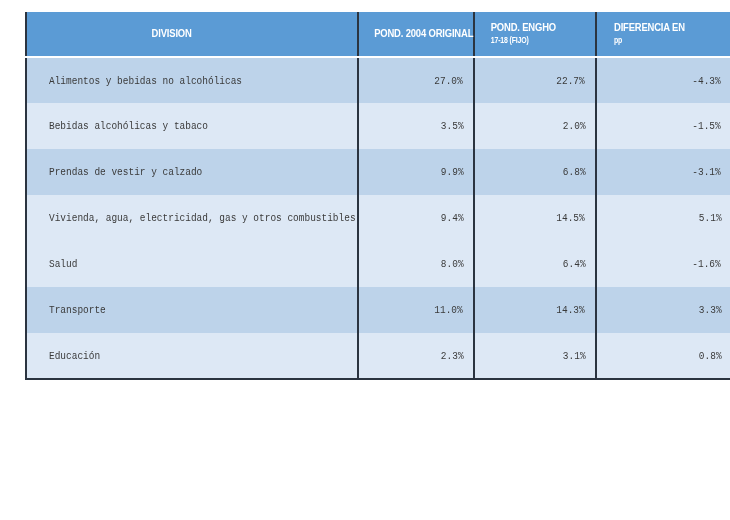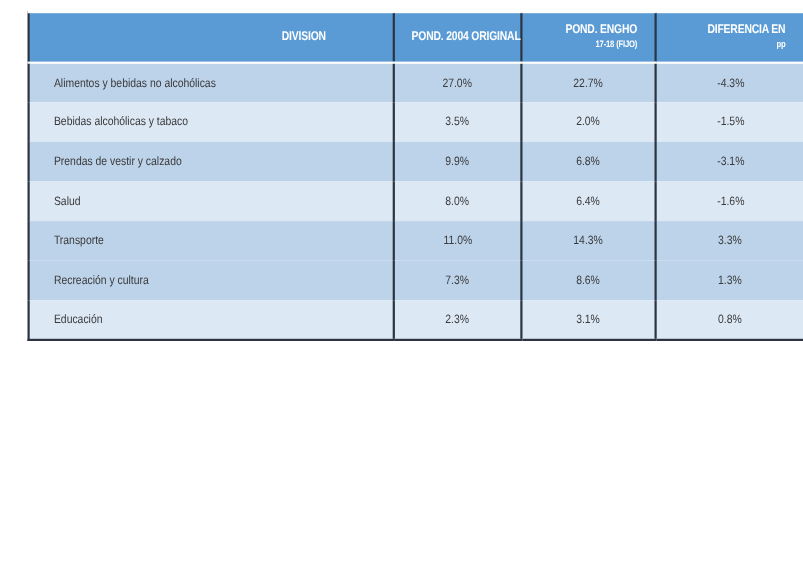--- a/index.html
+++ b/index.html
@@ -41,25 +41,25 @@
     height: 46px;
     padding: 0 6px;
     vertical-align: middle;
     border-left: 2.5px solid #2b3440;
     border-right: 0;
     border-top: 2px solid #ffffff;
     border-bottom: 2px solid #ffffff;
     box-sizing: border-box;
   }
   thead tr.header-row th.col-division {
-    text-align: right;
+    text-align: center;
     padding-left: 20px;
   }
   thead tr.header-row th.col-num {
-    text-align: right;
+    text-align: left;
   }
   thead tr.header-row th:last-child {
     border-right: 0;
   }
   .hdr-inner {
     display: block;
     line-height: 1.18;
     font-family: "Liberation Sans", sans-serif;
     transform: scaleX(0.82);
     transform-origin: center center;
@@ -69,35 +69,35 @@
     transform-origin: left center;
   }
   .hdr-sub {
     display: block;
     font-size: 8.5px;
     line-height: 1.4;
   }
 
   
   tbody tr.data-row td {
-    height: 36px;
+    height: 46px;
     font-size: 11px;
     color: #3a3a3a;
     padding: 0 8px;
     vertical-align: middle;
     border-left: 2.5px solid #2b3440;
     box-sizing: border-box;
-    font-family: Liberation Sans, sans-serif;
+    font-family: Liberation Mono, monospace;
   }
   tbody tr.data-row td.cell-division {
     text-align: left;
     padding-left: 22px;
   }
   tbody tr.data-row td.cell-num {
-    text-align: center;
+    text-align: right;
   }
   .cell-inner {
     display: inline-block;
     transform: scaleX(0.86);
     transform-origin: left center;
     white-space: nowrap;
   }
   td.cell-num .cell-inner {
     transform-origin: center center;
   }
@@ -151,36 +151,36 @@
           <td class="cell-num"><span class="cell-inner">2.0%</span></td>
           <td class="cell-num"><span class="cell-inner">-1.5%</span></td>
         </tr>
         <tr class="data-row row-dark">
           <td class="cell-division"><span class="cell-inner">Prendas de vestir  y calzado</span></td>
           <td class="cell-num"><span class="cell-inner">9.9%</span></td>
           <td class="cell-num"><span class="cell-inner">6.8%</span></td>
           <td class="cell-num"><span class="cell-inner">-3.1%</span></td>
         </tr>
         <tr class="data-row row-light">
+          <td class="cell-division"><span class="cell-inner">Vivienda, agua, electricidad, gas y otros combustibles</span></td>
+          <td class="cell-num"><span class="cell-inner">9.4%</span></td>
+          <td class="cell-num"><span class="cell-inner">14.5%</span></td>
+          <td class="cell-num"><span class="cell-inner">5.1%</span></td>
+        </tr>
+        <tr class="data-row row-light">
           <td class="cell-division"><span class="cell-inner">Salud</span></td>
           <td class="cell-num"><span class="cell-inner">8.0%</span></td>
           <td class="cell-num"><span class="cell-inner">6.4%</span></td>
           <td class="cell-num"><span class="cell-inner">-1.6%</span></td>
         </tr>
         <tr class="data-row row-dark">
           <td class="cell-division"><span class="cell-inner">Transporte</span></td>
           <td class="cell-num"><span class="cell-inner">11.0%</span></td>
           <td class="cell-num"><span class="cell-inner">14.3%</span></td>
           <td class="cell-num"><span class="cell-inner">3.3%</span></td>
-        </tr>
-        <tr class="data-row row-dark">
-          <td class="cell-division"><span class="cell-inner">Recreación y cultura</span></td>
-          <td class="cell-num"><span class="cell-inner">7.3%</span></td>
-          <td class="cell-num"><span class="cell-inner">8.6%</span></td>
-          <td class="cell-num"><span class="cell-inner">1.3%</span></td>
         </tr>
         <tr class="data-row row-light">
           <td class="cell-division"><span class="cell-inner">Educación</span></td>
           <td class="cell-num"><span class="cell-inner">2.3%</span></td>
           <td class="cell-num"><span class="cell-inner">3.1%</span></td>
           <td class="cell-num"><span class="cell-inner">0.8%</span></td>
         </tr>
       </tbody>
   </table>
 </div>

